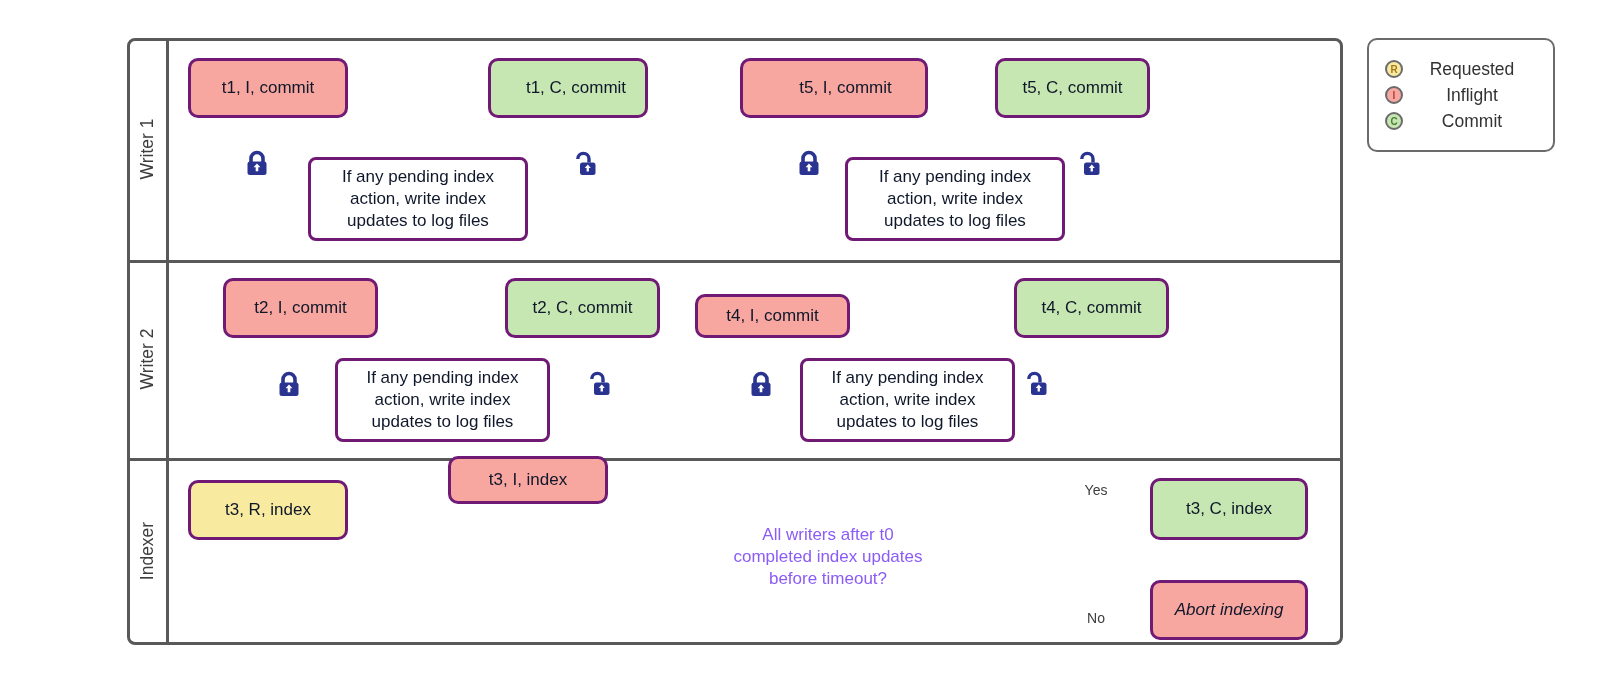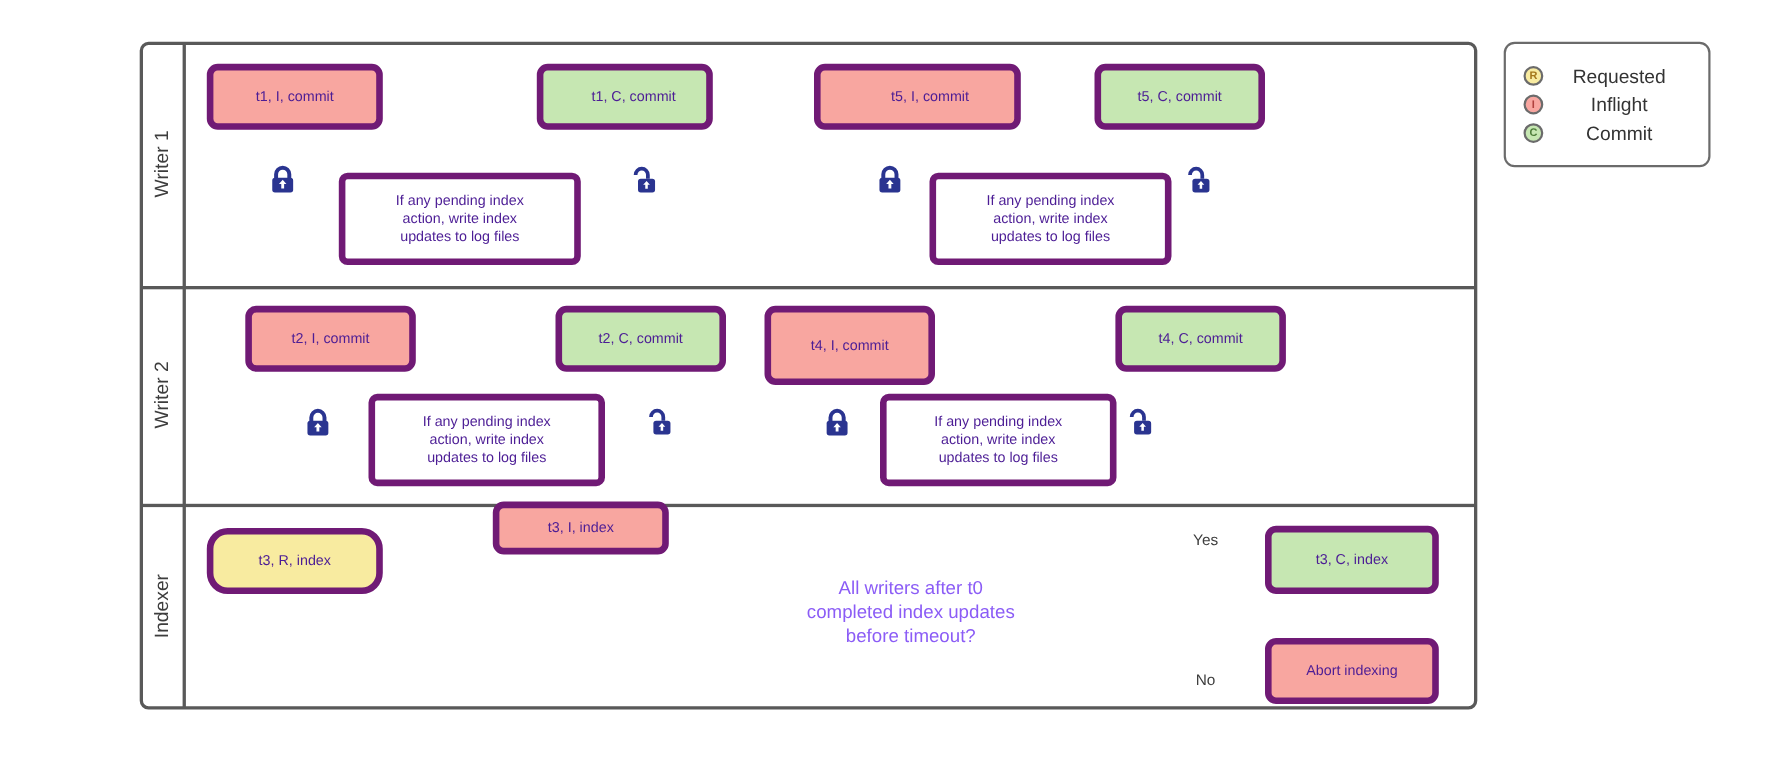--- a/index.html
+++ b/index.html
@@ -9,23 +9,23 @@
   
   .frame{position:absolute;left:127px;top:38px;width:1216px;height:607px;
          border:3px solid #595959;border-radius:8px;background:#fff;box-sizing:border-box;}
   .vline{position:absolute;background:#595959;width:3px;}
   .hline{position:absolute;background:#595959;height:3px;}
 
   .lane-label{position:absolute;transform:translate(-50%,-50%) rotate(-90deg);
               white-space:nowrap;font-size:17.5px;color:#3d3d3d;}
 
   
-  .node{position:absolute;box-sizing:border-box;border:6px solid #701a75;border-radius:10px;
+  .node{position:absolute;box-sizing:border-box;border:3px solid #701a75;border-radius:10px;
         display:flex;align-items:center;justify-content:center;text-align:center;
-        font-size:13px;color:#4c1d95;line-height:1.28;}
+        font-size:17px;color:#0f172a;line-height:1.28;}
   .inflight{background:#f8a6a0;}
   .commit{background:#c6e7b2;}
   .requested{background:#f8eba0;}
   .process{background:#ffffff;border-radius:8px;white-space:pre-line;}
   .diamond-label{position:absolute;display:flex;align-items:center;justify-content:center;
                  text-align:center;font-size:17px;white-space:pre-line;line-height:1.3;color:#8b5cf6;}
   .edge-label{position:absolute;font-size:14px;color:#3d3d3d;text-align:center;}
 
   
   svg.layer{position:absolute;left:0;top:0;width:1609px;height:700px;pointer-events:none;}
@@ -98,33 +98,33 @@
 action, write index
 updates to log files</div>
 <div class="node commit" style="left:995px;top:58px;width:155px;height:60px;">t5, C, commit</div>
 
 <div class="node inflight" style="left:223px;top:278px;width:155px;height:60px;">t2, I, commit</div>
 <div class="node process" style="left:335px;top:358px;width:215px;height:84px;">If any pending index
 action, write index
 updates to log files</div>
 <div class="node commit" style="left:505px;top:278px;width:155px;height:60px;">t2, C, commit</div>
 
-<div class="node inflight" style="left:695px;top:278px;width:155px;height:72px;">t4, I, commit</div>
+<div class="node inflight" style="left:695px;top:294px;width:155px;height:44px;">t4, I, commit</div>
 <div class="node process" style="left:800px;top:358px;width:215px;height:84px;">If any pending index
 action, write index
 updates to log files</div>
 <div class="node commit" style="left:985px;top:278px;width:155px;height:60px;margin-left:29px;">t4, C, commit</div>
 
-<div class="node requested" style="left:188px;top:480px;width:160px;height:60px;border-radius:19px;">t3, R, index</div>
+<div class="node requested" style="left:188px;top:480px;width:160px;height:60px;">t3, R, index</div>
 <div class="node inflight" style="left:448px;top:456px;width:160px;height:48px;">t3, I, index</div>
 <div class="diamond-label" style="left:716px;top:504px;width:224px;height:106px;">All writers after t0
 completed index updates
 before timeout?</div>
 <div class="node commit" style="left:1150px;top:478px;width:158px;height:62px;">t3, C, index</div>
-<div class="node inflight" style="left:1150px;top:580px;width:158px;height:60px;">Abort indexing</div>
+<div class="node inflight" style="left:1150px;top:580px;width:158px;height:60px;font-style:italic;">Abort indexing</div>
 
 <div class="edge-label" style="left:1066px;top:482px;width:60px;">Yes</div>
 <div class="edge-label" style="left:1066px;top:610px;width:60px;">No</div>
 
 <svg class="lock" style="left:244px;top:150px;" viewBox="0 0 26 26">
   <path d="M7 13 V8.5 a6 6 0 0 1 12 0 V13" fill="none" stroke="#2a3490" stroke-width="3.6"></path>
   <rect x="3.5" y="11.5" width="19" height="13.5" rx="2.5" fill="#2a3490"></rect>
   <path d="M13 13.5 l3.4 3.8 h-2.1 v4 h-2.6 v-4 h-2.1 z" fill="#fff"></path>
 </svg>
 <svg class="lock" style="left:571px;top:151px;" viewBox="0 0 26 26">

